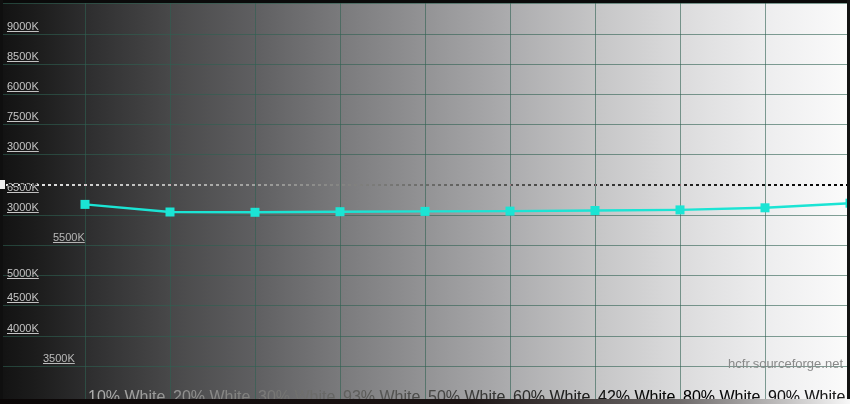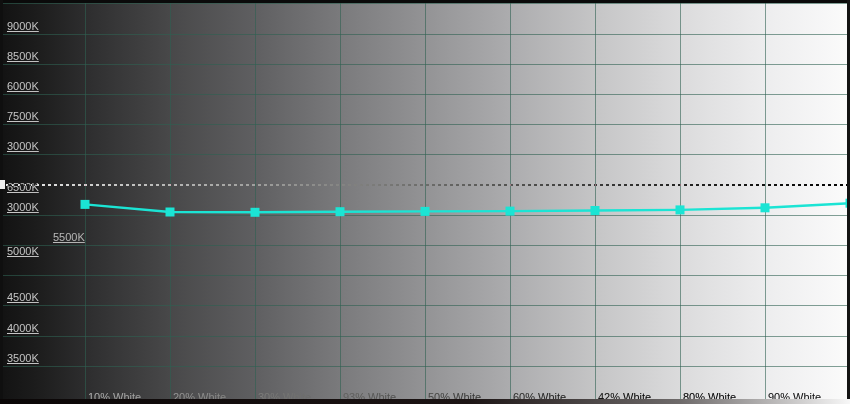--- a/index.html
+++ b/index.html
@@ -20,41 +20,42 @@
     position:absolute;left:0;width:850px;height:2px;z-index:2;
     background:repeating-linear-gradient(90deg,#fff 0 3px,transparent 3px 6px);
     mix-blend-mode:difference;
   }
   .plot{position:absolute;left:0;top:0;z-index:3;}
   .ylabel{
     position:absolute;left:7px;z-index:4;font-size:11px;line-height:12px;
     color:#ddd;mix-blend-mode:difference;white-space:nowrap;text-decoration:underline;
   }
   .xlabel{
-    position:absolute;top:391px;z-index:4;font-size:11px;line-height:12px;
+    position:absolute;top:391px;z-index:4;font-size:16px;line-height:12px;
     color:#ddd;mix-blend-mode:difference;white-space:nowrap;
   }
   .watermark{
     position:absolute;right:7px;top:356px;z-index:4;
     font-size:13px;color:#8a8a8a;white-space:nowrap;
   }
   .b-top{position:absolute;left:0;top:0;width:850px;height:3px;background:#0a0a0a;z-index:5;}
   .b-left{position:absolute;left:0;top:0;bottom:0;width:3px;background:#0f0f0f;z-index:5;}
   .b-right{position:absolute;right:0;top:0;bottom:0;width:3px;background:#131313;z-index:5;}
   .b-bottom{
     position:absolute;left:0;bottom:0;width:850px;height:5px;z-index:5;
     background:linear-gradient(to right,#0a0606 0%,#1c1414 55%,#6e6a6a 80%,#f7f7f7 100%);
   }
   .refmark{position:absolute;left:0;top:180px;width:5px;height:9px;background:#efefef;z-index:6;}
 </style>
 </head>
 <body>
 
 <div class="chart" id="chart">
   <div class="bg"></div>
+  <div class="watermark">hcfr.sourceforge.net</div>
   <div class="b-top"></div>
   <div class="b-left"></div>
   <div class="b-right"></div>
   <div class="b-bottom"></div>
   <div class="refmark"></div>
 <div class="vgrid" style="left: 85px; background: rgb(47, 97, 82);"></div>
     <div class="vgrid" style="left: 170px; background: rgb(47, 97, 82);"></div>
     <div class="vgrid" style="left: 255px; background: rgb(47, 97, 82);"></div>
     <div class="vgrid" style="left: 340px; background: rgb(47, 97, 82);"></div>
     <div class="vgrid" style="left: 425px; background: rgb(47, 97, 82);"></div>
@@ -75,24 +76,24 @@
     <div class="hgrid" style="top: 336px; background: rgb(47, 97, 82);"></div>
     <div class="hgrid" style="top: 366px; background: rgb(47, 97, 82);"></div>
     <div class="ylabel" style="top: 19.5px;">9000K</div>
     <div class="ylabel" style="top: 49.7px;">8500K</div>
     <div class="ylabel" style="top: 79.9px;">6000K</div>
     <div class="ylabel" style="top: 110.1px;">7500K</div>
     <div class="ylabel" style="top: 140.3px;">3000K</div>
     <div class="ylabel" style="top: 170.5px; margin-top: 10px;">6500K</div>
     <div class="ylabel" style="top: 200.7px;">3000K</div>
     <div class="ylabel" style="top: 230.9px; margin-left: 46px;">5500K</div>
-    <div class="ylabel" style="top: 245px;">5000K</div>
+    <div class="ylabel" style="top: 267px;">5000K</div>
     <div class="ylabel" style="top: 291.3px;">4500K</div>
     <div class="ylabel" style="top: 321.5px;">4000K</div>
-    <div class="ylabel" style="top: 351.7px;">3500K</div>
+    <div class="ylabel" style="top: 351.7px; margin-left: 36px;">3500K</div>
     <div class="xlabel" style="left: 88px;">10% White</div>
     <div class="xlabel" style="left: 173px;">20% White</div>
     <div class="xlabel" style="left: 258px;">30% White</div>
     <div class="xlabel" style="left: 343px;">93% White</div>
     <div class="xlabel" style="left: 428px;">50% White</div>
     <div class="xlabel" style="left: 513px; text-align: center;">60% White</div>
     <div class="xlabel" style="left: 598px;">42% White</div>
     <div class="xlabel" style="left: 683px;">80% White</div>
     <div class="xlabel" style="left: 768px;">90% White</div>
     <div class="refline" style="top: 184px;"></div>

